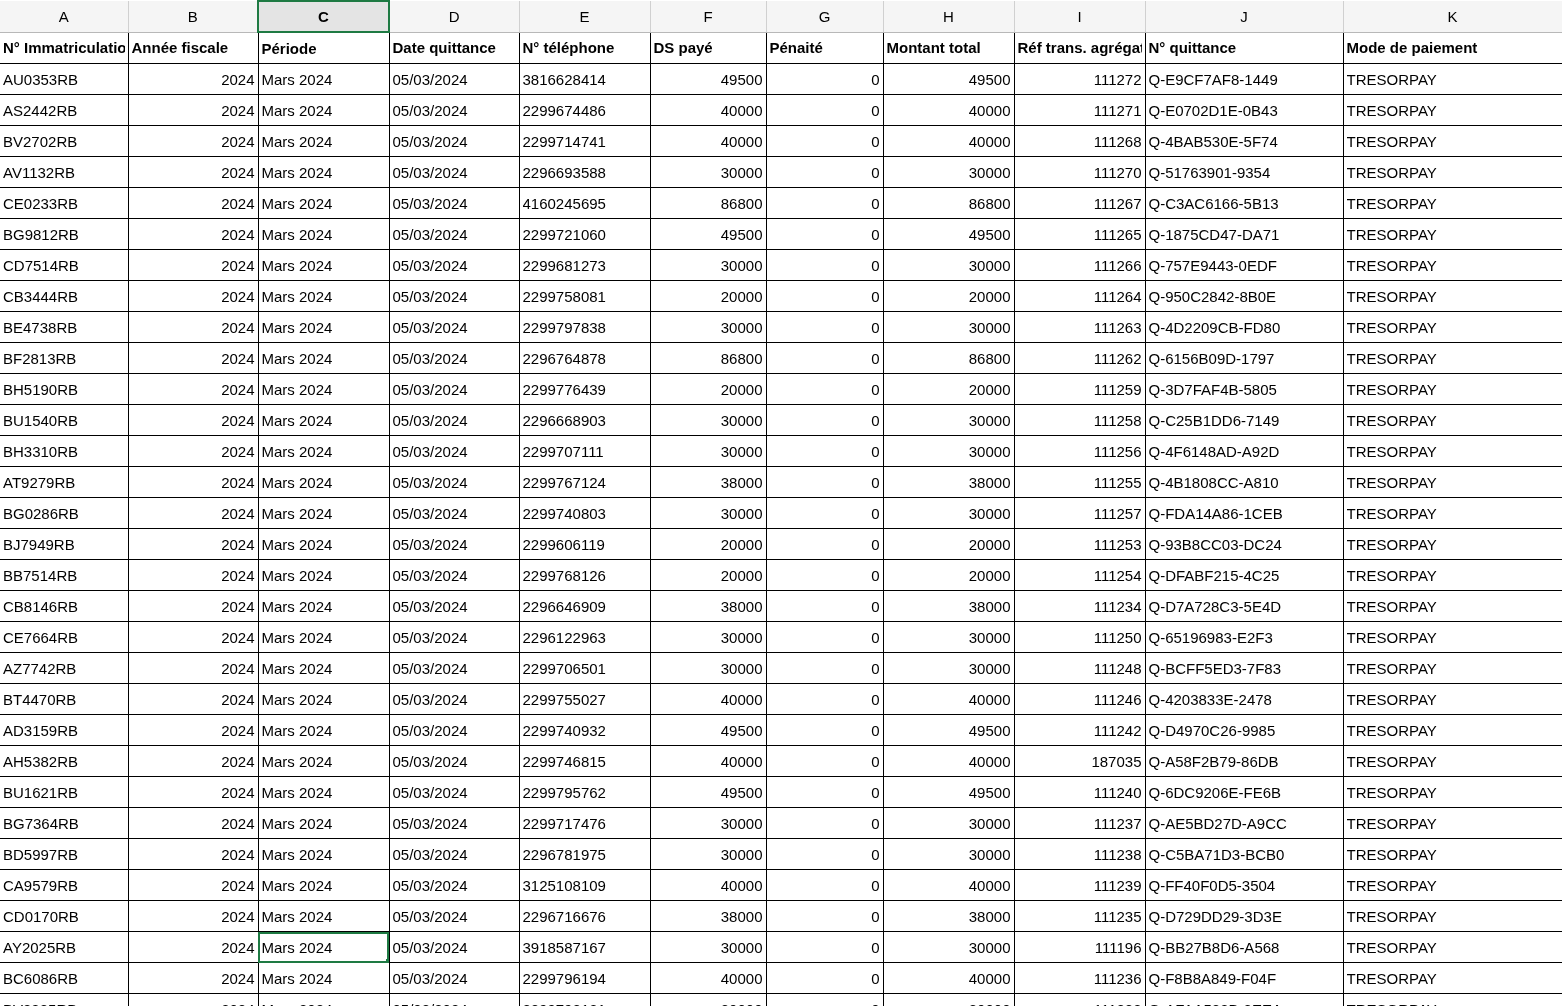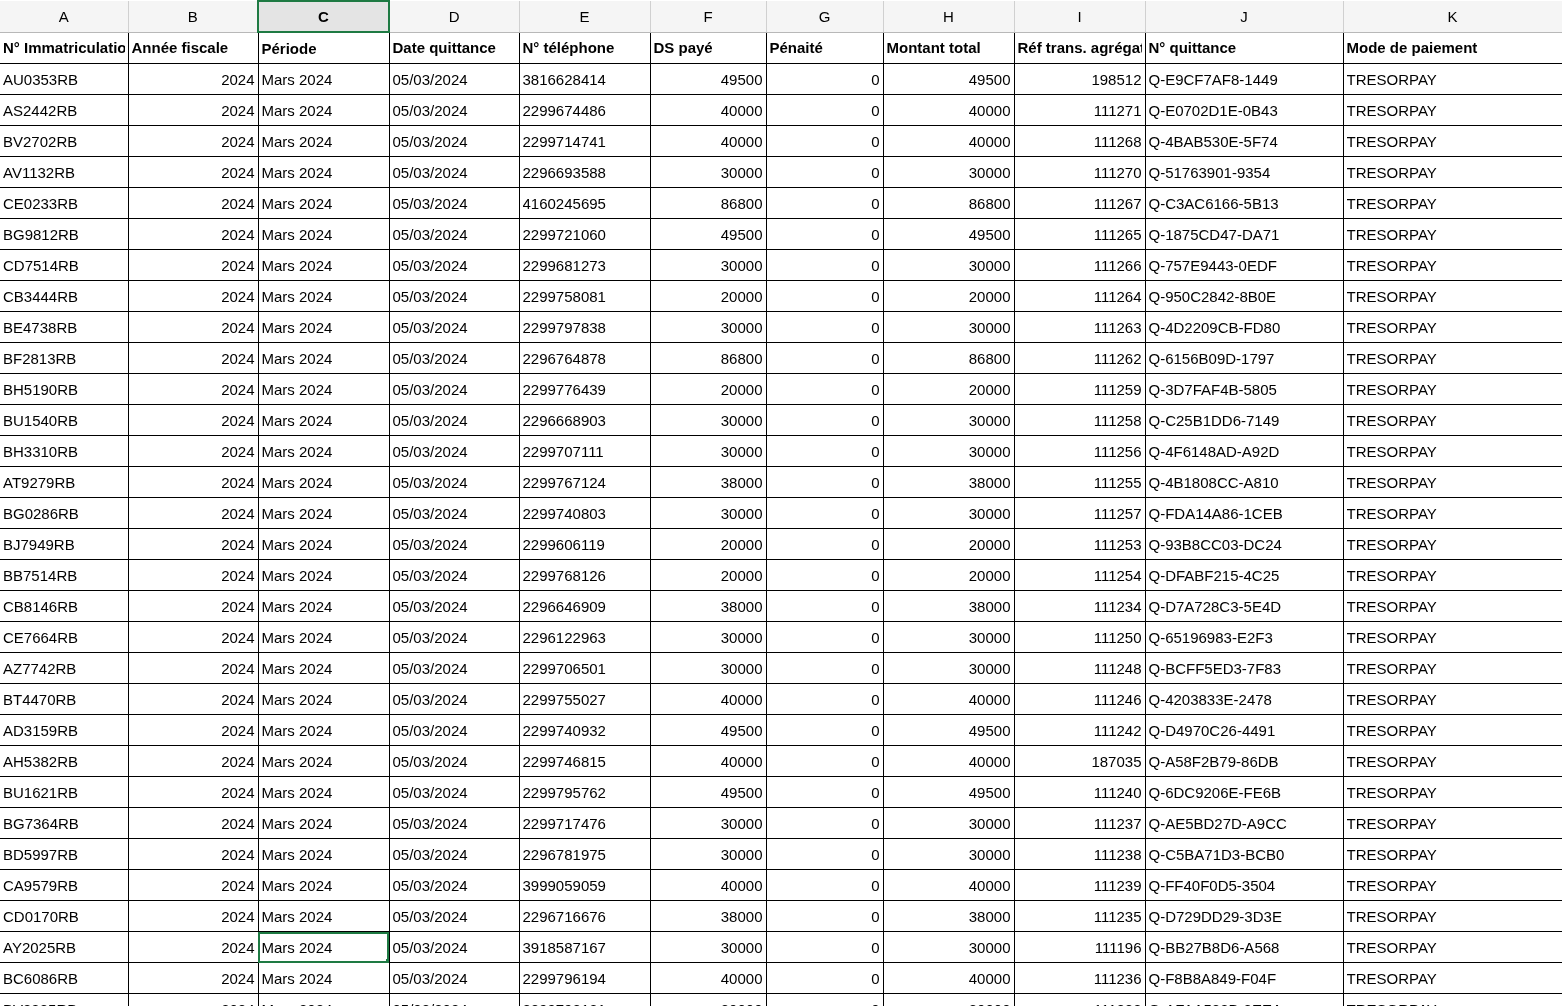--- a/index.html
+++ b/index.html
@@ -175,21 +175,21 @@
           <td class="num">
             <span class="clip">49500</span>
           </td>
           <td class="num">
             <span class="clip">0</span>
           </td>
           <td class="num">
             <span class="clip">49500</span>
           </td>
           <td class="num">
-            <span class="clip">198512</span>
+            <span class="clip">111272</span>
           </td>
           <td class="txt">
             <span class="clip">Q-E9CF7AF8-1449</span>
           </td>
           <td class="txt">
             <span class="clip">TRESORPAY</span>
           </td>
         </tr>
         <tr class="datarow">
           <td class="txt">
@@ -913,21 +913,21 @@
           <td class="num">
             <span class="clip">0</span>
           </td>
           <td class="num">
             <span class="clip">49500</span>
           </td>
           <td class="num">
             <span class="clip">111242</span>
           </td>
           <td class="txt">
-            <span class="clip">Q-D4970C26-4491</span>
+            <span class="clip">Q-D4970C26-9985</span>
           </td>
           <td class="txt">
             <span class="clip">TRESORPAY</span>
           </td>
         </tr>
         <tr class="datarow">
           <td class="txt">
             <span class="clip">AH5382RB</span>
           </td>
           <td class="num">
@@ -1073,21 +1073,21 @@
           <td class="num">
             <span class="clip">2024</span>
           </td>
           <td class="txt">
             <span class="clip">Mars 2024</span>
           </td>
           <td class="txt">
             <span class="clip">05/03/2024</span>
           </td>
           <td class="txt">
-            <span class="clip">3999059059</span>
+            <span class="clip">3125108109</span>
           </td>
           <td class="num">
             <span class="clip">40000</span>
           </td>
           <td class="num">
             <span class="clip">0</span>
           </td>
           <td class="num">
             <span class="clip">40000</span>
           </td>

